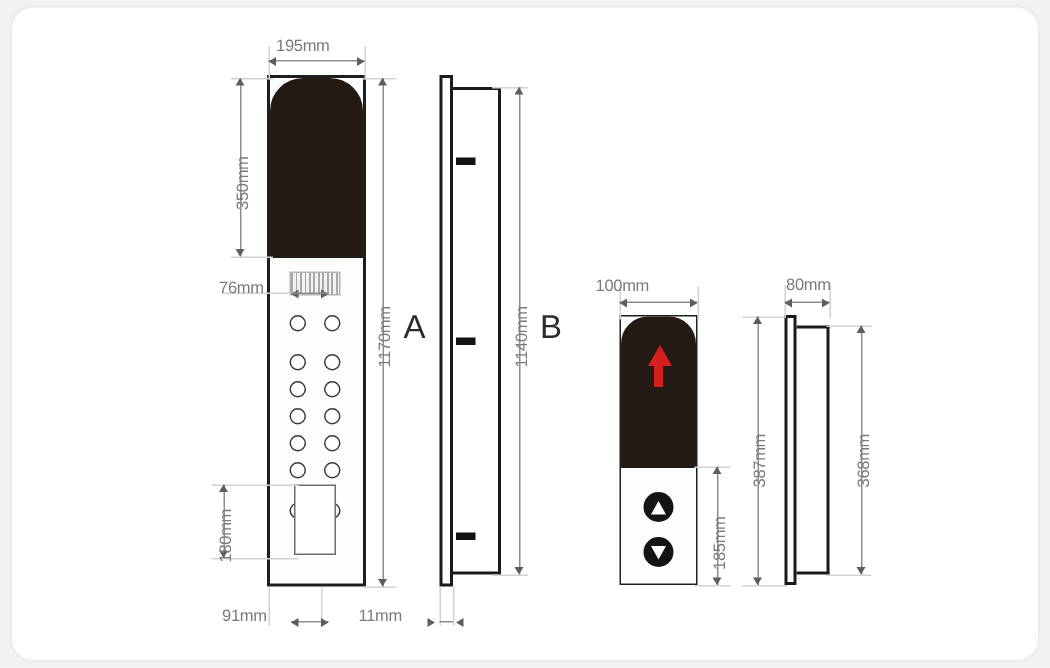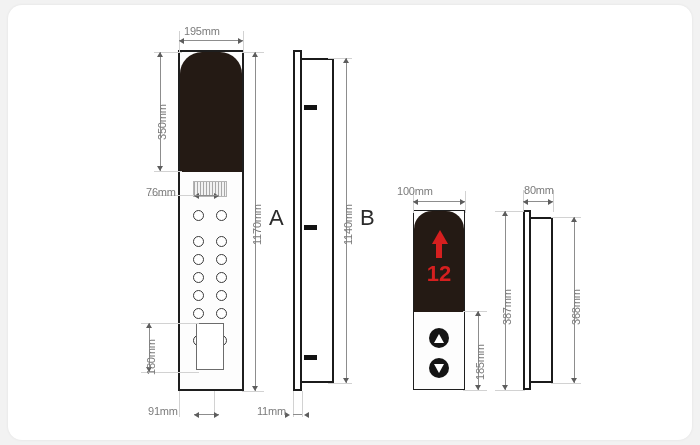--- a/index.html
+++ b/index.html
@@ -220,28 +220,27 @@
   <div class="ar ar-dn" style="left:335px;top:373px;"></div>
   <div class="dimtxt vert" style="left:334px;top:240px;">1140mm</div>
 
   <div class="biglabel" style="left:352px;top:200px;">B</div>
 
   <div class="ext extv" style="left:285px;top:386px;height:26px;"></div>
   <div class="ext extv" style="left:294px;top:386px;height:26px;"></div>
   <div class="dimline h" style="left:285px;top:409px;width:9px;"></div>
   <div class="ar ar-rt" style="left:277px;top:406.5px;"></div>
   <div class="ar ar-lf" style="left:296px;top:406.5px;"></div>
-  <div class="dimtxt" style="left:249px;top:400px;">11mm</div>
+  <div class="dimtxt" style="left:231px;top:400px;">11mm</div>
 
   <div id="figC">
     <div class="c-body"></div>
     <div class="c-dark"></div>
     <div class="c-arrow"></div>
     <div class="c-arrow-stem"></div>
-    <div class="c-num">12</div>
     <div class="c-rbtn" style="top:118px;">
       <div class="c-tri c-tri-up"></div>
     </div>
     <div class="c-rbtn" style="top:148px;">
       <div class="c-tri c-tri-dn"></div>
     </div>
   </div>
 
   <div class="ext extv" style="left:405px;top:186px;height:22px;"></div>
   <div class="ext extv" style="left:457px;top:186px;height:22px;"></div>

